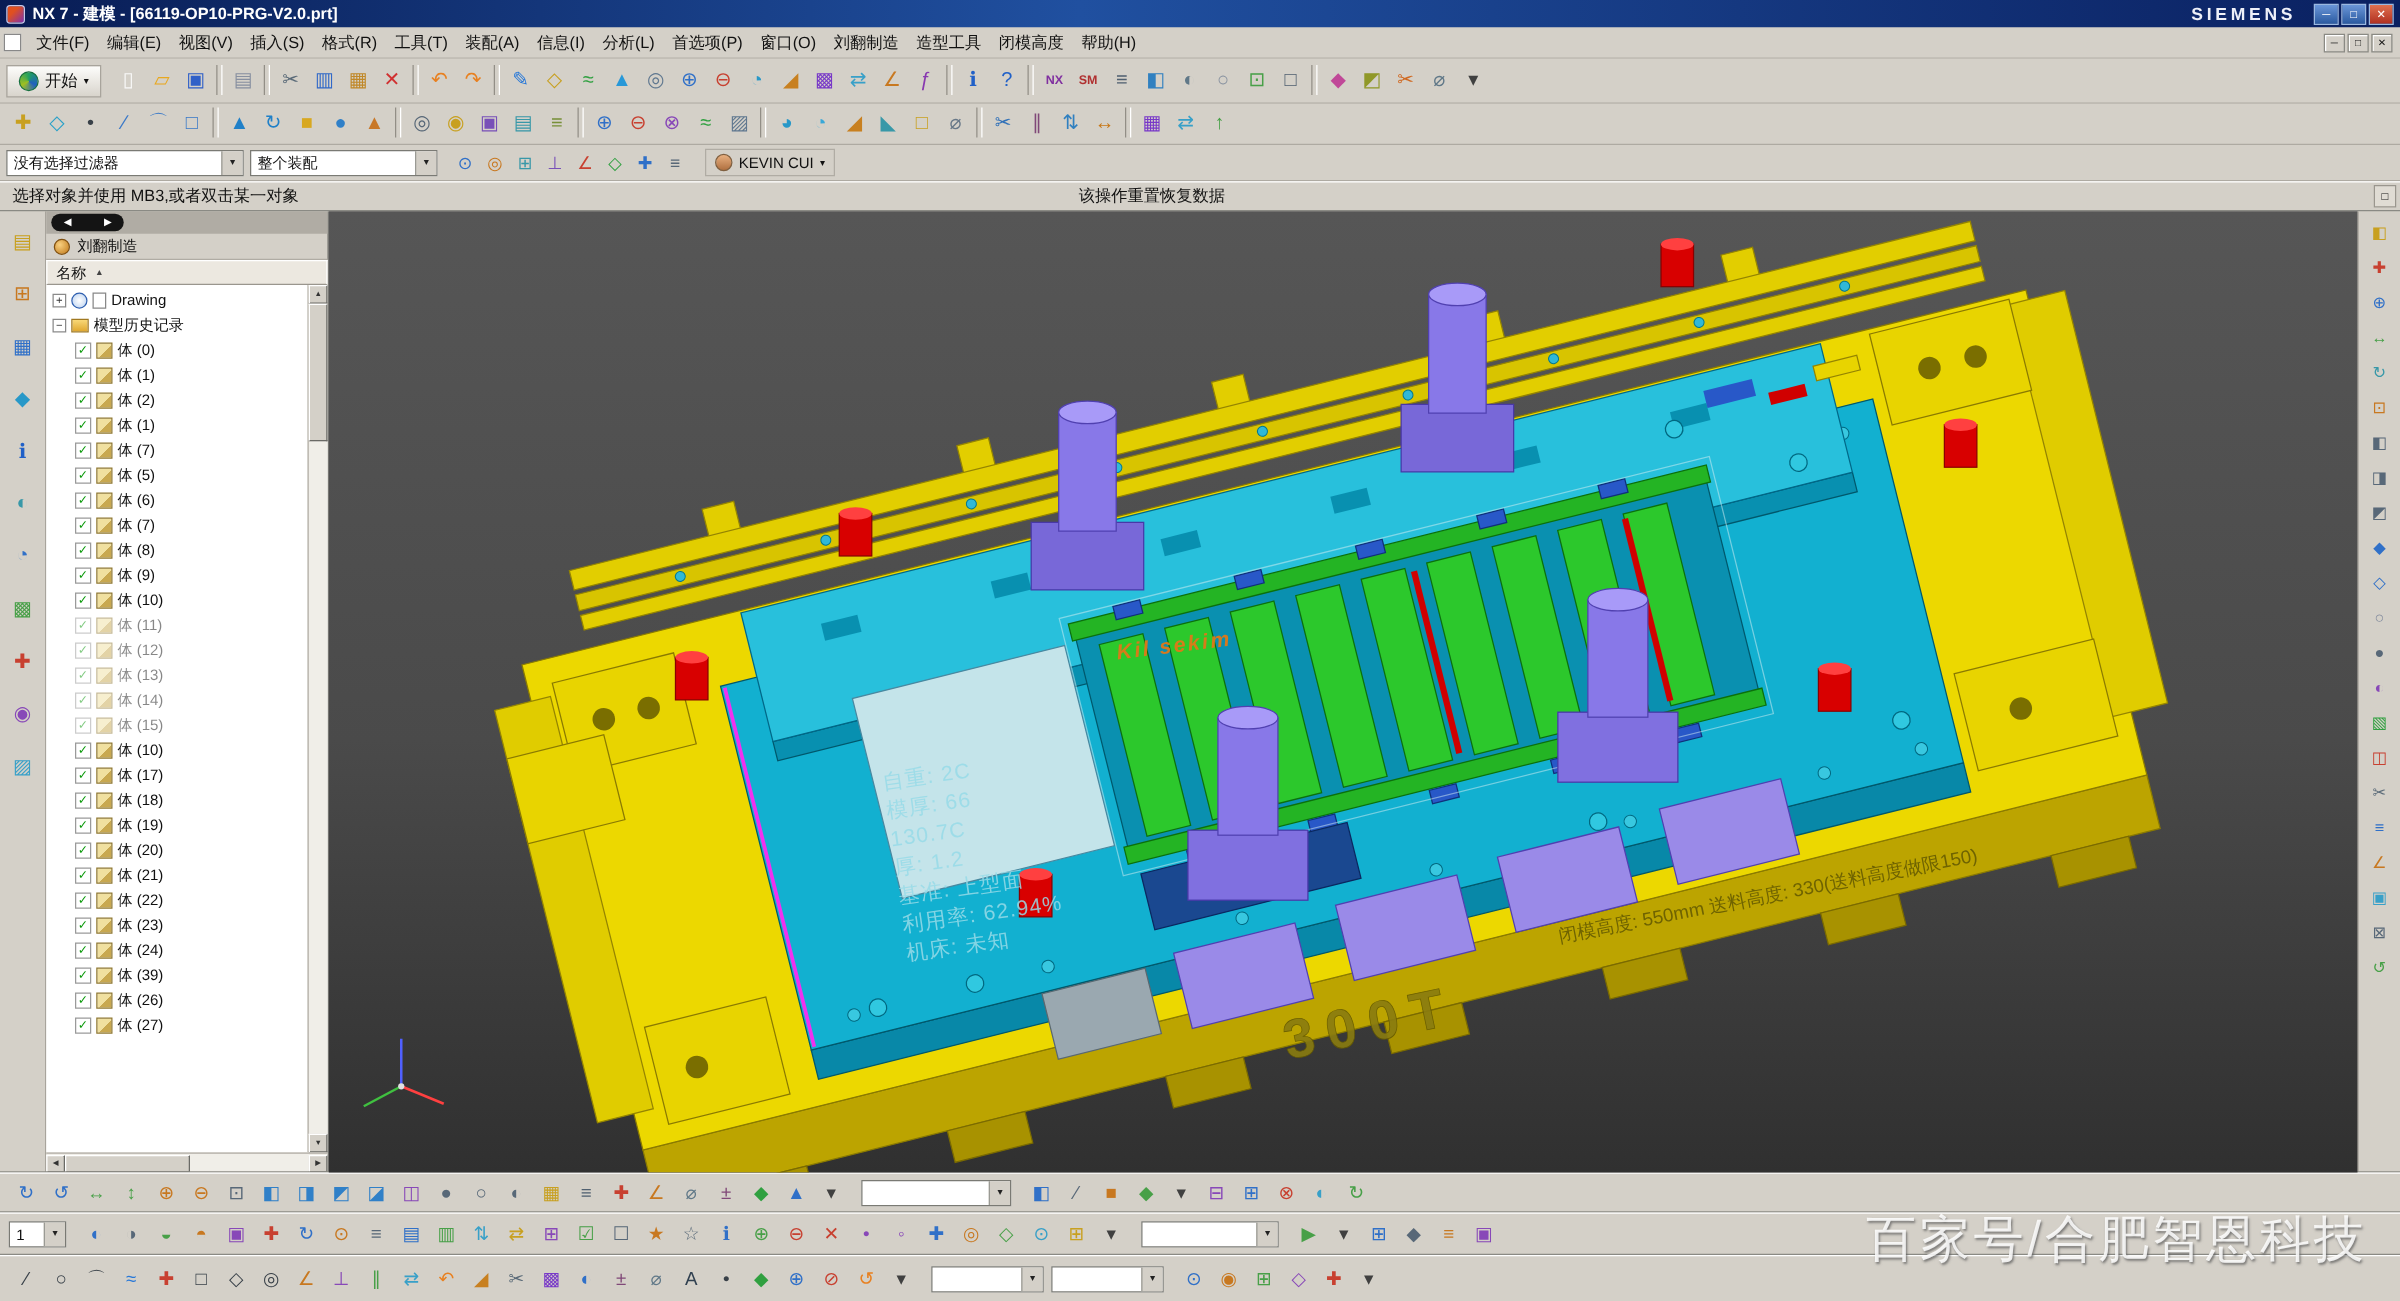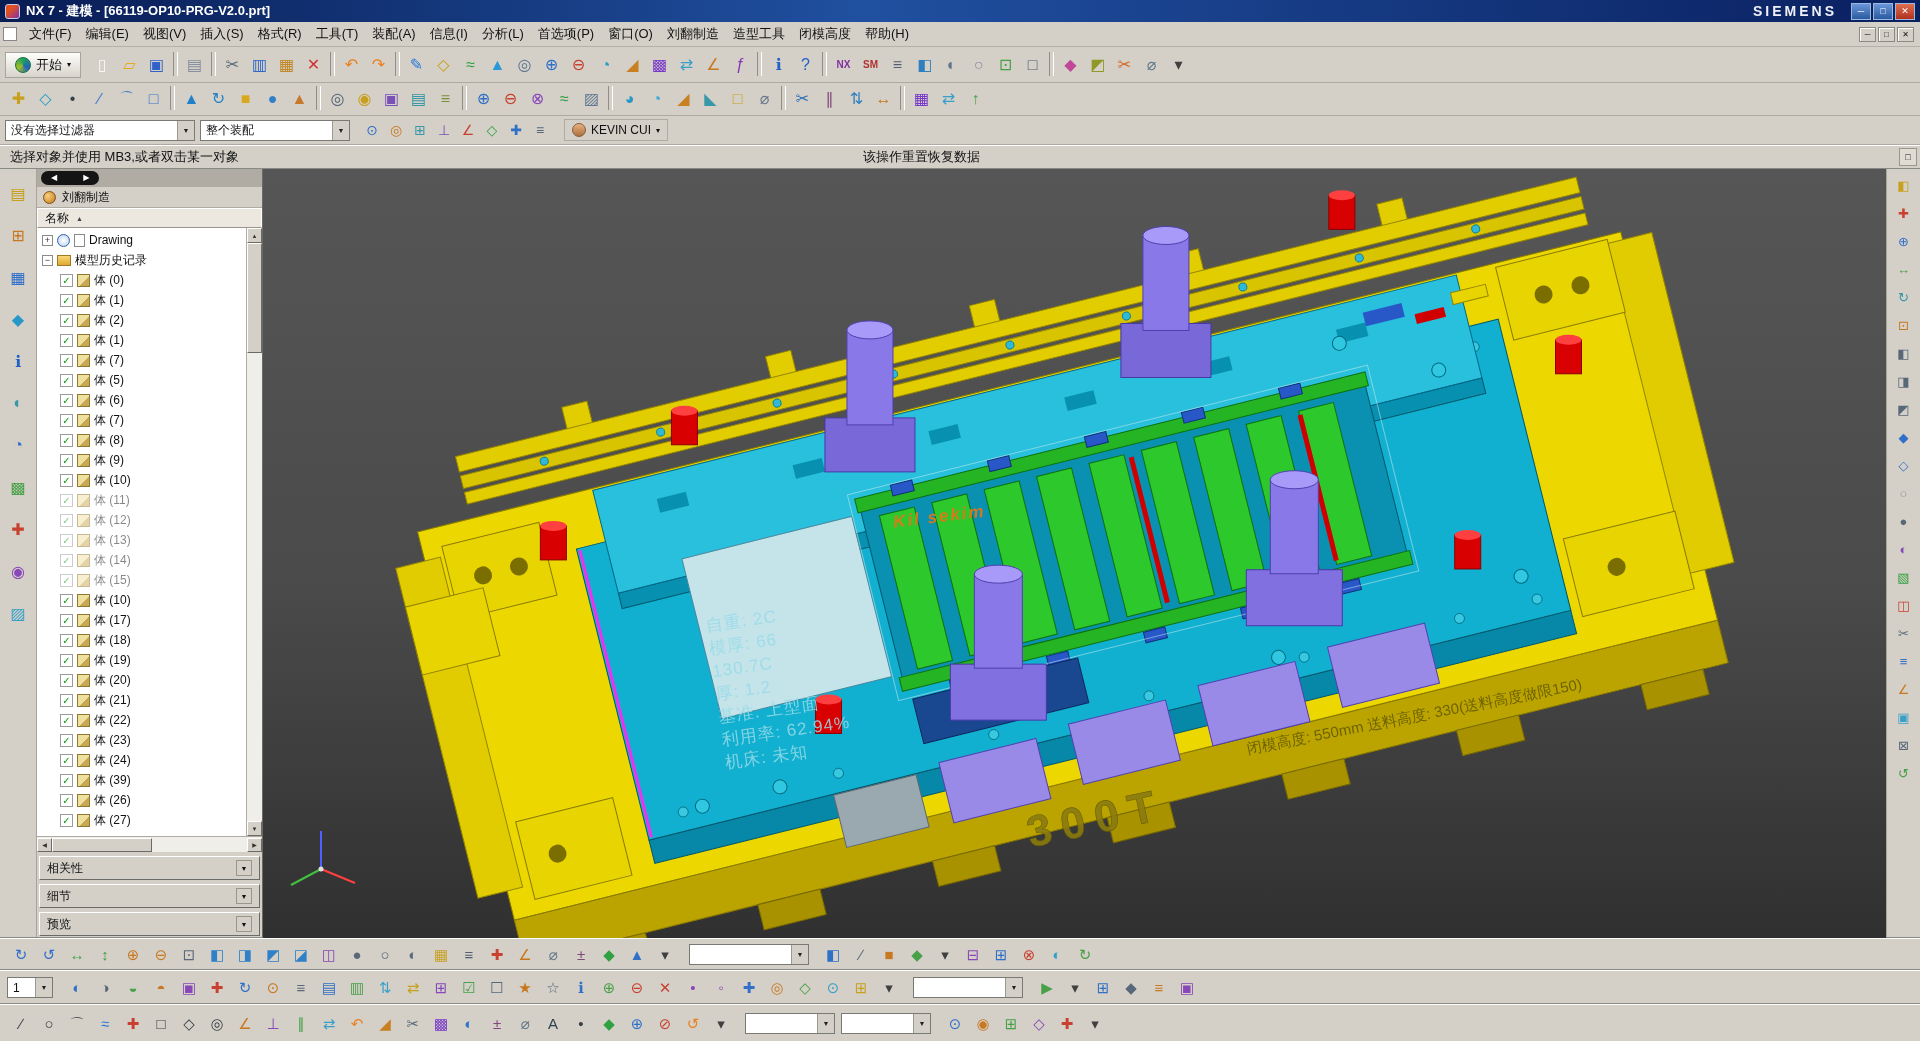--- a/index.html
+++ b/index.html
@@ -503,35 +503,20 @@
           <span class="vtrack"></span>
           <span class="sbtn">▼</span>
         </div>
       </div>
       <div class="hscroll">
         <span class="sbtn h">◀</span>
         <span class="hthumb"></span>
         <span class="htrack"></span>
         <span class="sbtn h">▶</span>
       </div>
-      <div class="nav-sections">
-
-      <div class="nav-section">
-          <span>相关性</span>
-          <span class="chev2">▼</span>
-        </div>
-          <div class="nav-section">
-          <span>细节</span>
-          <span class="chev2">▼</span>
-        </div>
-          <div class="nav-section">
-          <span>预览</span>
-          <span class="chev2">▼</span>
-        </div>
-        </div>
     </div>
 
     <div class="viewport">
       <svg class="vp-svg" viewBox="0 0 1623 769" preserveAspectRatio="none">
         <g transform="rotate(-14 790 390)">
 
           <g>
             <rect x="350" y="124" width="26" height="24" fill="#e2ce00" stroke="#948400"></rect>
             <rect x="560" y="124" width="26" height="24" fill="#e2ce00" stroke="#948400"></rect>
             <rect x="770" y="124" width="26" height="24" fill="#e2ce00" stroke="#948400"></rect>
@@ -925,13 +910,14 @@
 
     <span class="tbi" style="color: rgb(48, 112, 200);">⊙</span>
         <span class="tbi" style="color: rgb(200, 120, 32);">◉</span>
         <span class="tbi" style="color: rgb(72, 160, 72);">⊞</span>
         <span class="tbi" style="color: rgb(136, 72, 184);">◇</span>
         <span class="tbi" style="color: rgb(200, 64, 48);">✚</span>
         <span class="tbi" style="color: rgb(64, 64, 64);">▾</span>
       </div>
   </div>
 
+  <div class="wm-corner">百家号/合肥智恩科技</div>
 </div>
 
 </body></html>

